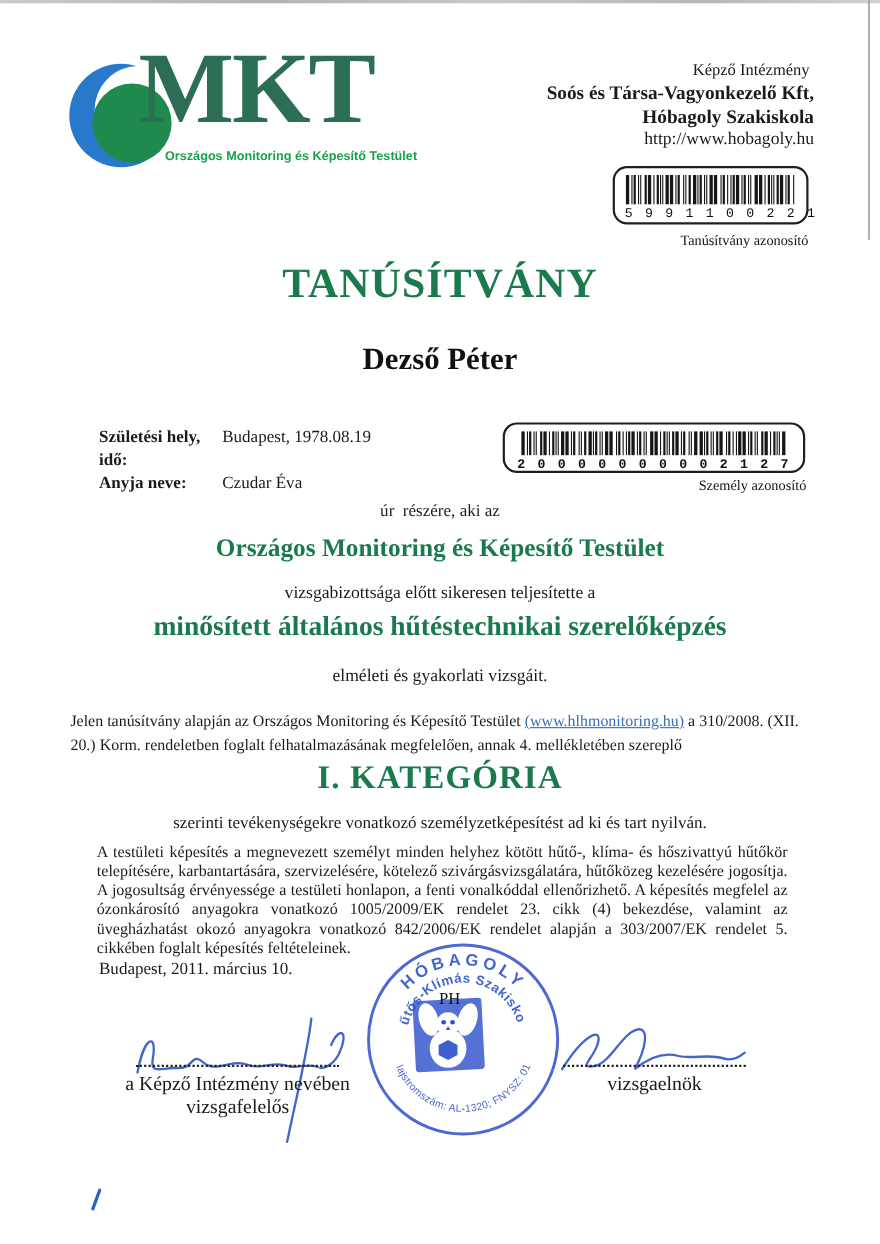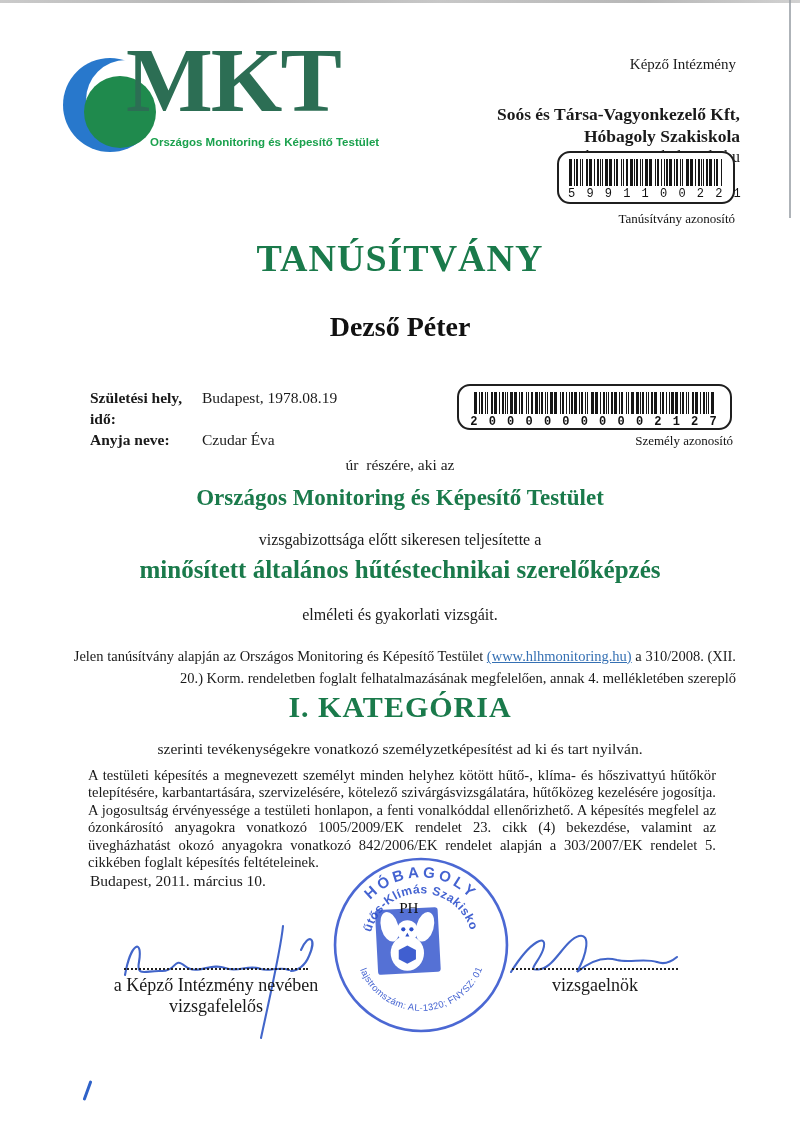--- a/index.html
+++ b/index.html
@@ -18,21 +18,21 @@
   .c-white{left:26px;top:8px;width:80px;height:80px;background:#ffffff;}
   .c-green{left:24px;top:24px;width:72px;height:72px;background:#1f8a4d;}
   .logo-acronym{position:absolute;left:66px;top:-22px;font-size:92px;font-weight:700;
                 color:#2c6e54;letter-spacing:-2px;line-height:1.1;}
   .logo-tagline{position:absolute;left:90px;top:84px;width:260px;
                 font-family:"Liberation Sans",sans-serif;font-weight:700;font-size:11.5px;
                 color:#1aa14d;white-space:nowrap;}
 
   
   .inst{position:absolute;right:60px;top:56px;text-align:right;}
-  .inst-label{font-size:15px;margin-bottom:30px;padding-right:4px;}
+  .inst-label{font-size:15px;margin-bottom:0;padding-right:4px;}
   .inst-name{font-size:17.5px;font-weight:700;line-height:22px;}
   .inst-url{font-size:16px;margin-top:1px;}
 
   
   .barcode{position:absolute;border:2px solid #1f1f1f;border-radius:13px;background:#fff;
            box-sizing:border-box;padding:6px 9px 2px;}
   .bc1{left:557px;top:151px;width:178px;height:53px;}
   .bc2{left:457px;top:384px;width:275px;height:46px;font-weight:bold;}
   .bars{display:flex;align-items:stretch;justify-content:center;overflow:hidden;}
   .bc1 .bars{height:27px;}
@@ -56,21 +56,21 @@
   .category{top:690px;font-size:30px;font-weight:700;color:#1a7a4b;letter-spacing:1px;}
   .category-line{top:740px;font-size:15.5px;}
 
   
   .info{position:absolute;left:90px;top:387px;font-size:15.5px;line-height:21px;}
   .info .row{display:flex;}
   .info .lbl{width:112px;font-weight:bold;}
   .info .val{padding-left:0px;}
 
   
-  .legal{position:absolute;left:64px;right:64px;top:646px;text-align:right;
+  .legal{position:absolute;left:64px;right:64px;top:646px;text-align:left;
          font-size:14.5px;line-height:21.5px;}
   .legal a{color:#3570b3;text-decoration:underline;}
   .paragraph{position:absolute;left:88px;right:84px;top:767px;text-align:justify;
              font-size:14.6px;line-height:17.4px;}
   .date-line{position:absolute;left:90px;top:872px;font-size:15.5px;}
 
   
   .stamp{position:absolute;left:332px;top:856px;width:178px;height:178px;}
 
   

